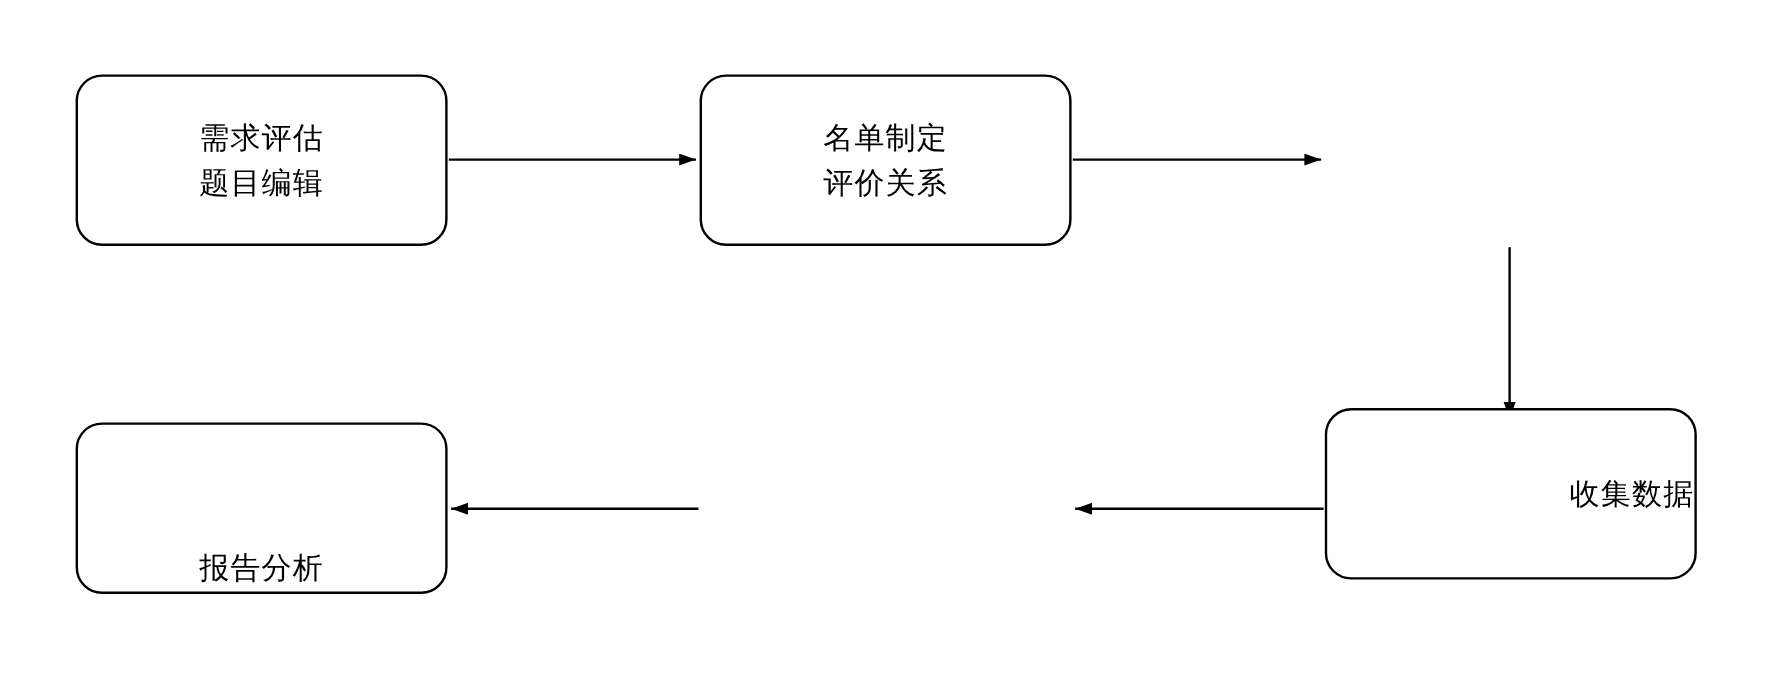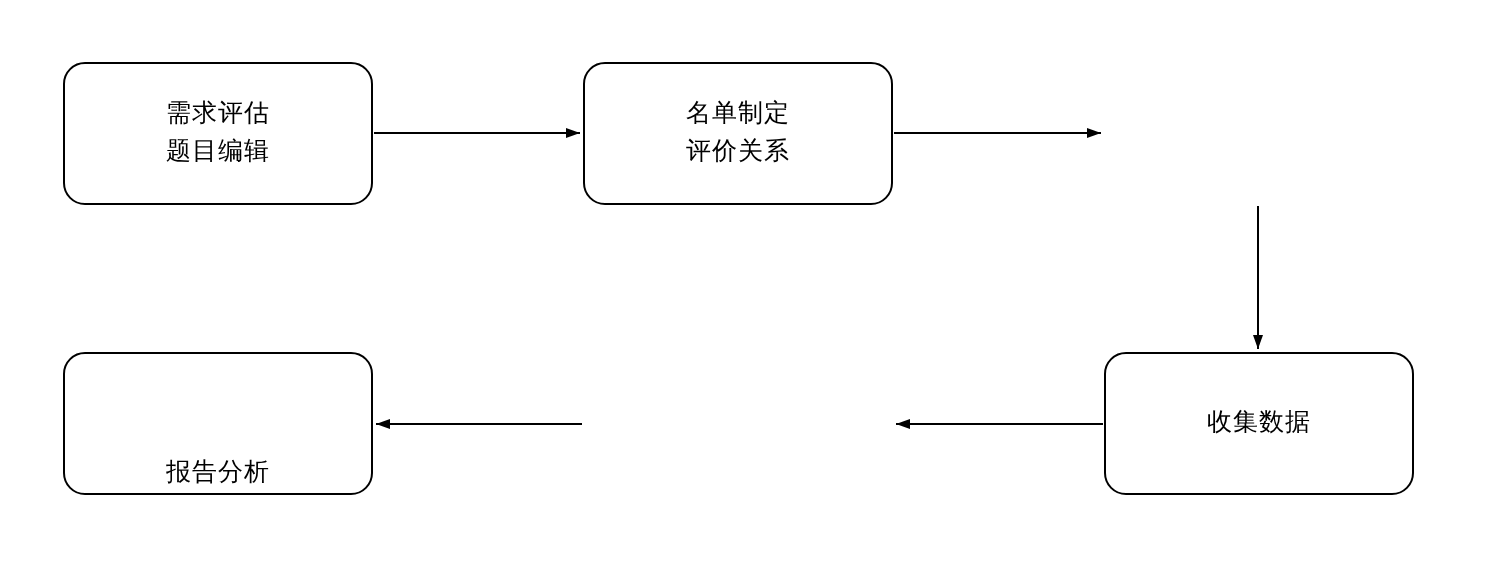--- a/index.html
+++ b/index.html
@@ -7,21 +7,20 @@
     padding: 0;
     background: #ffffff;
     font-family: "Liberation Sans", "DejaVu Sans", sans-serif;
   }
   .canvas {
     position: relative;
     width: 1490px;
     height: 567px;
     background: #ffffff;
     overflow: hidden;
-    font-family: Liberation Mono, monospace;
   }
   .edges-layer {
     position: absolute;
     left: 0;
     top: 0;
     width: 1490px;
     height: 567px;
     pointer-events: none;
   }
   .node {
@@ -42,21 +41,21 @@
     line-height: 38px;
     color: #000000;
     white-space: pre-line;
     letter-spacing: 1px;
   }
   
   .pos-n1 { left: 63px;  top: 62px; }
   .pos-n2 { left: 583px; top: 62px; }
   .pos-n3 { left: 1104px; top: 62px; }
   
-  .pos-n4 { left: 1104px; top: 352px; }
+  .pos-n4 { left: 1104px; top: 340px; justify-content: flex-end; }
   .pos-n5 { left: 583px;  top: 352px; }
   .pos-n6 { left: 63px;   top: 352px; align-items: flex-end; }
 </style>
 </head>
 <body>
 
 <div class="canvas">
 
   <svg class="edges-layer" width="1490" height="567" viewBox="0 0 1490 567" xmlns="http://www.w3.org/2000/svg">
     <defs>

